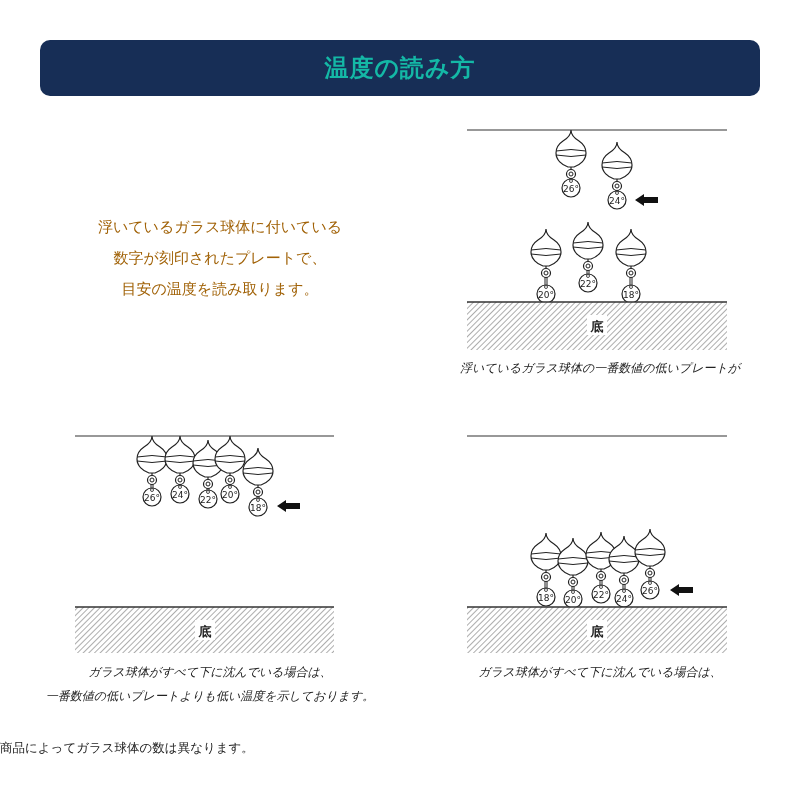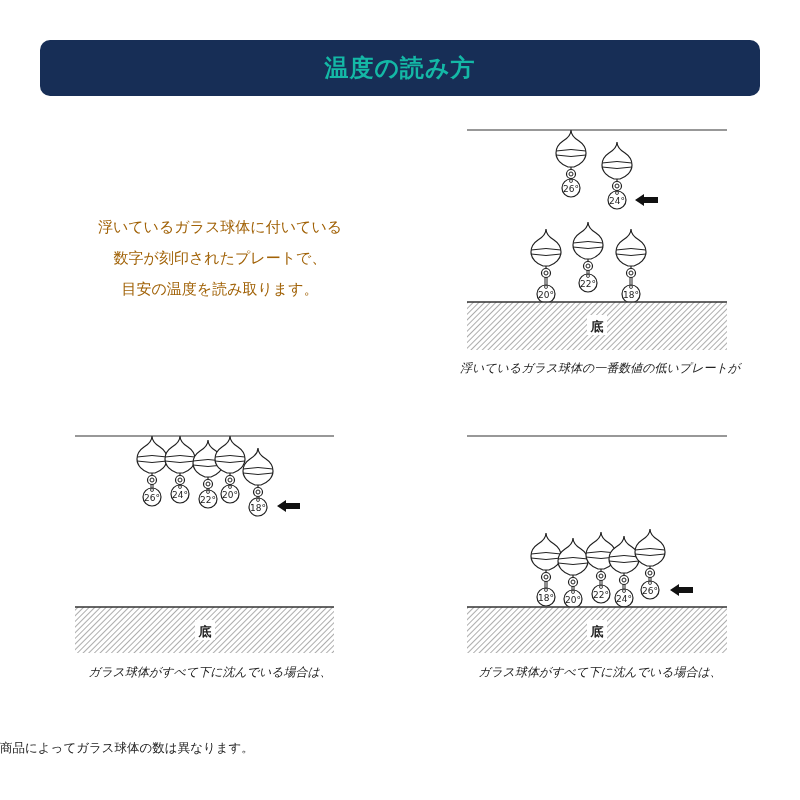--- a/index.html
+++ b/index.html
@@ -229,19 +229,20 @@
     <text class="floor-label" x="597" y="636" text-anchor="middle">底</text>
   </g>
 </svg>
 
 <div class="caption" style="left:420px; top:356px; width:360px;">
   <div>浮いているガラス球体の一番数値の低いプレートが</div>
 </div>
 
 <div class="caption" style="left:20px; top:660px; width:380px;">
   <div>ガラス球体がすべて下に沈んでいる場合は、</div>
+  <div>一番数値の低いプレートよりも低い温度を示しております。</div>
 </div>
 
 <div class="caption" style="left:410px; top:660px; width:380px;">
   <div>ガラス球体がすべて下に沈んでいる場合は、</div>
 </div>
 
 <div class="footer-note">商品によってガラス球体の数は異なります。</div>
 
 </body></html>

